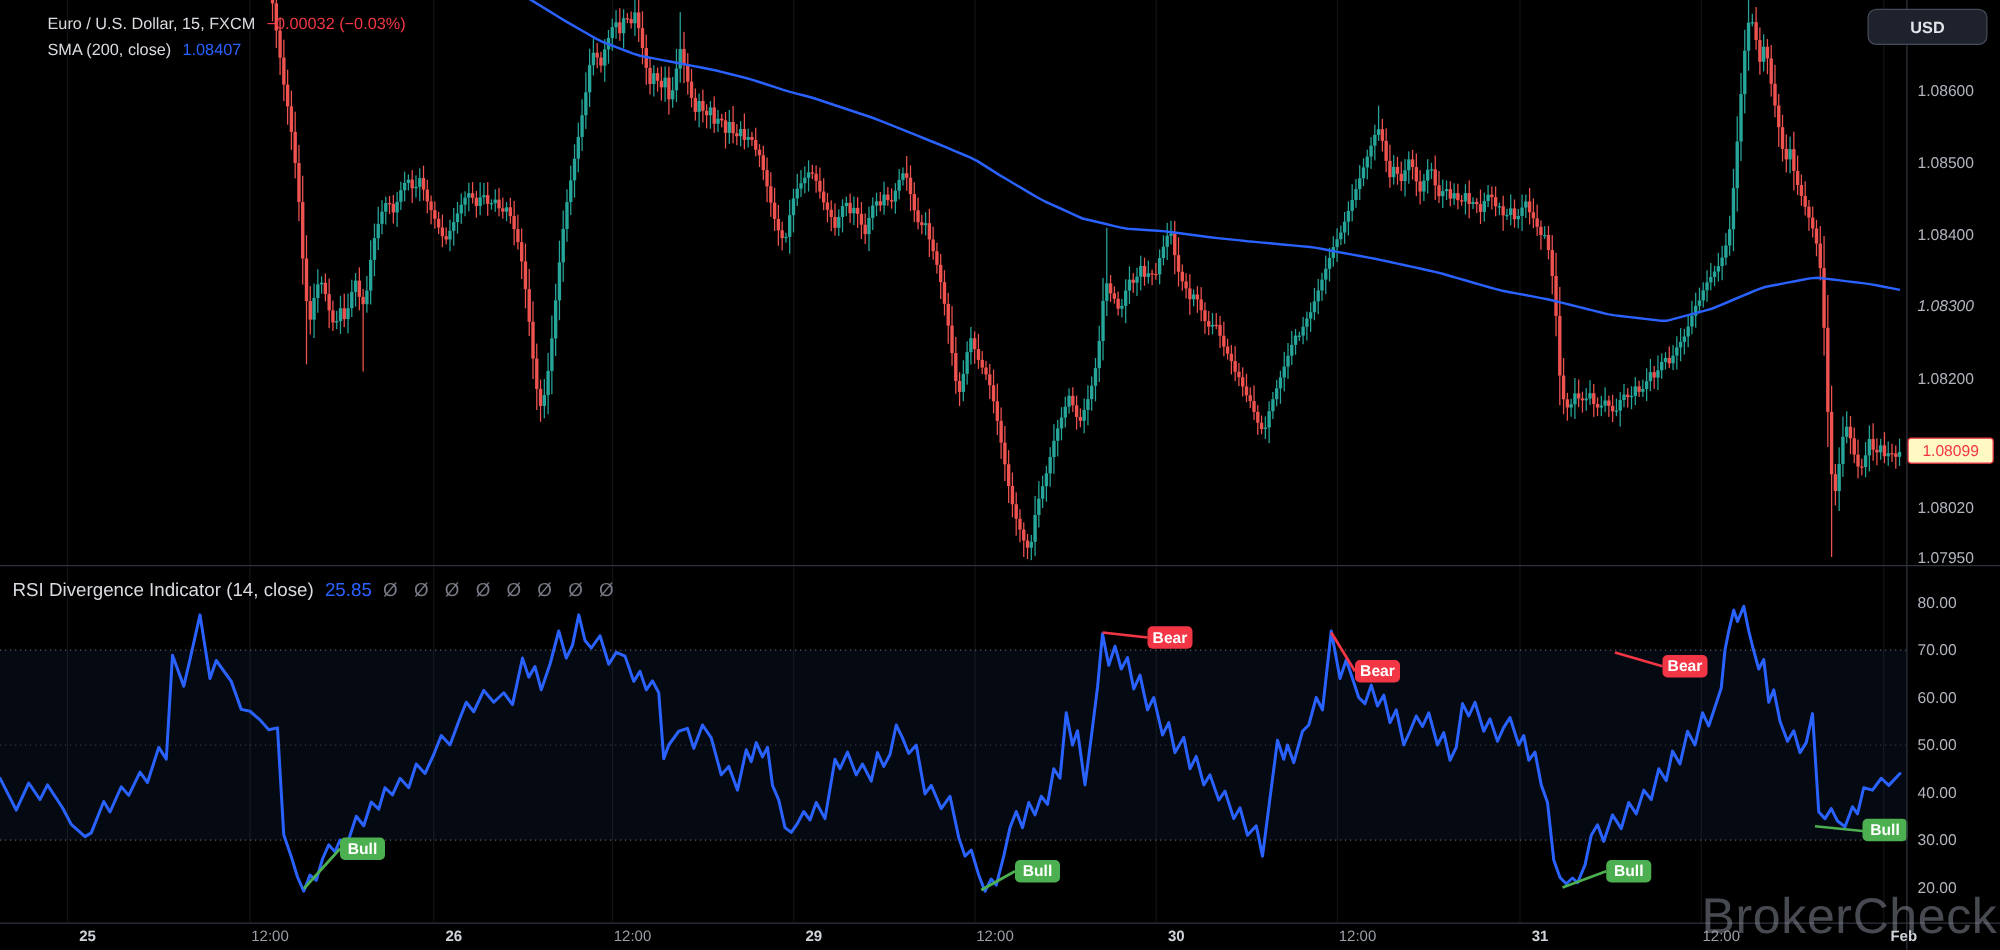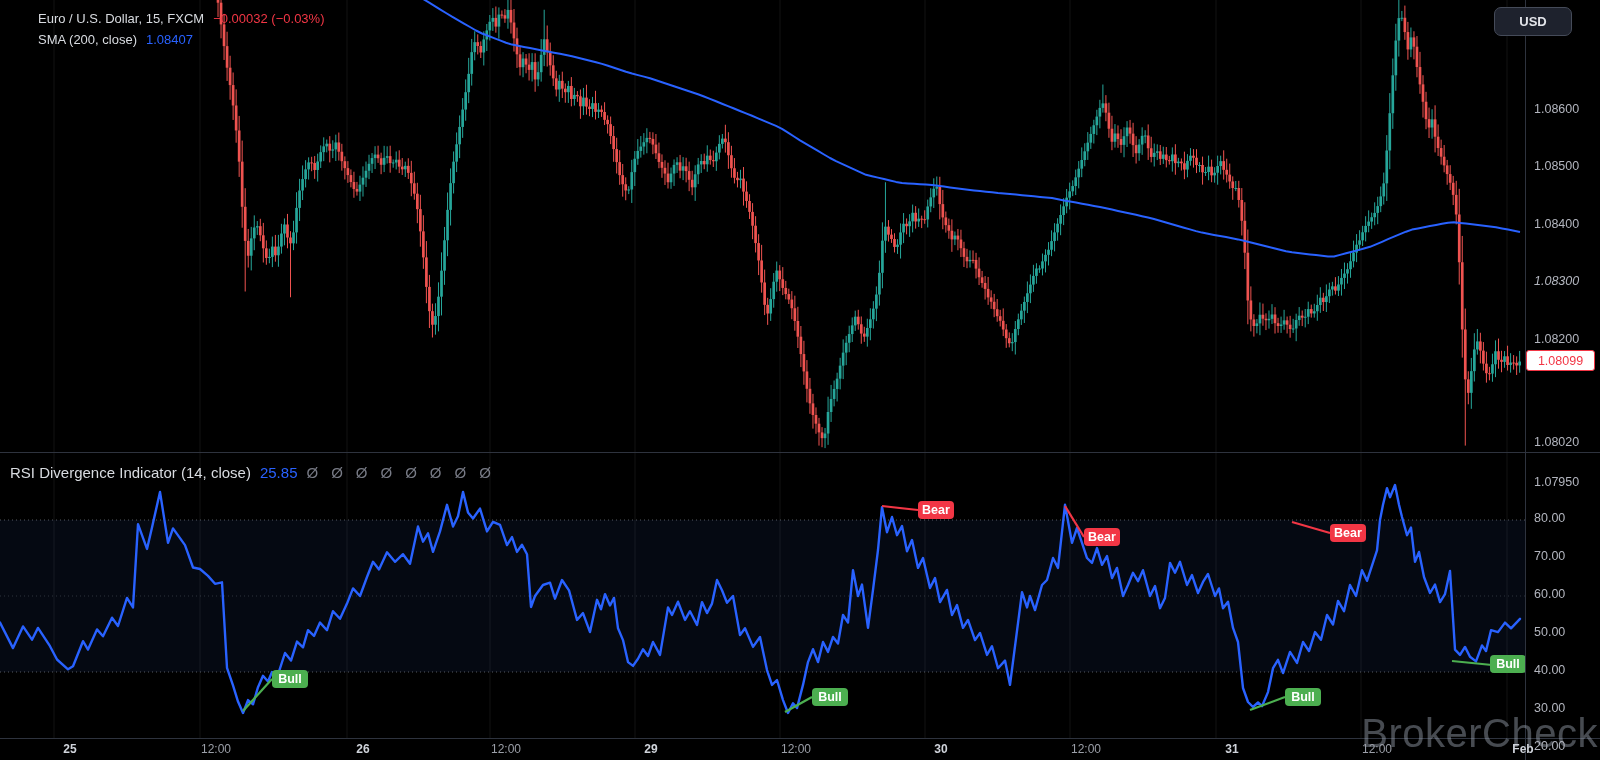--- a/index.html
+++ b/index.html
@@ -13,28 +13,28 @@
   #price-header{position:absolute;left:10px;top:8px;z-index:30;font-size:13px;line-height:21px;margin-left:28px;}
   .hdr-row{display:flex;align-items:center;gap:9px;white-space:nowrap;}
   .t-title{color:#d8dbe0;}
   .t-pre{color:#b2b5be;}
   .t-red{color:#f23645;}
   .t-blue{color:#2962ff;}
   .t-muted{color:#787b86;}
   #rsi-header{position:absolute;left:10px;top:464px;z-index:30;font-size:15px;
               display:flex;align-items:center;gap:9px;white-space:nowrap;color:#d1d4dc;}
   .slash-gap{display:inline-flex;gap:13px;}
-  #usd-button{position:absolute;left:1494px;top:7px;width:78px;height:29px;z-index:40;
+  #usd-button{position:absolute;left:1494px;top:7px;width:96px;height:29px;z-index:40;
               background:#1e222d;border:1px solid #454b59;border-radius:7px;color:#e2e4e9;
               font-size:13px;font-weight:700;display:flex;align-items:center;justify-content:center;
               box-sizing:border-box;cursor:pointer;}
   #right-axis{position:absolute;left:1525px;top:0;width:75px;height:760px;z-index:20;}
-  .ax-label{position:absolute;left:9px;transform:translateY(-50%);font-size:12.5px;color:#b2b5be;margin-top:36px;}
+  .ax-label{position:absolute;left:9px;transform:translateY(-50%);font-size:12.5px;color:#b2b5be;}
   #last-price-tag{position:absolute;left:1px;top:350px;width:69px;height:21px;
-                  border:1px solid #f23645;border-radius:3px;background:#ffffff;color:#f23645;
+                  border:1px solid #f23645;border-radius:3px;background:#fef9c3;color:#f23645;
                   font-size:12.5px;display:flex;align-items:center;justify-content:center;box-sizing:border-box;}
   #time-axis{position:absolute;left:16px;top:739px;width:1532px;height:21px;z-index:20;}
   .tx-label{position:absolute;top:3px;transform:translateX(-50%);font-size:12px;color:#9b9fa8;}
   .tx-label.major{color:#cfd3da;font-weight:600;}
   #watermark{position:absolute;right:2px;bottom:4px;z-index:15;font-size:40px;font-weight:400;
              color:rgba(158,166,180,0.45);letter-spacing:0.5px;pointer-events:none;}
 </style>
 </head>
 <body>
 

